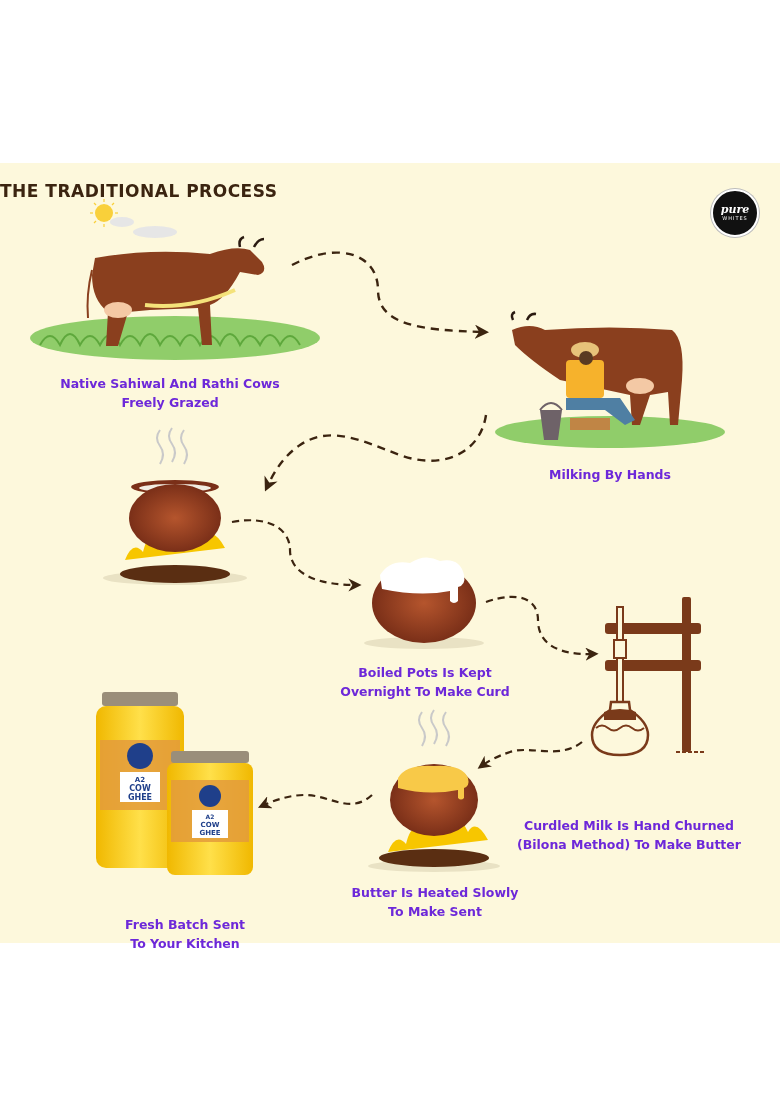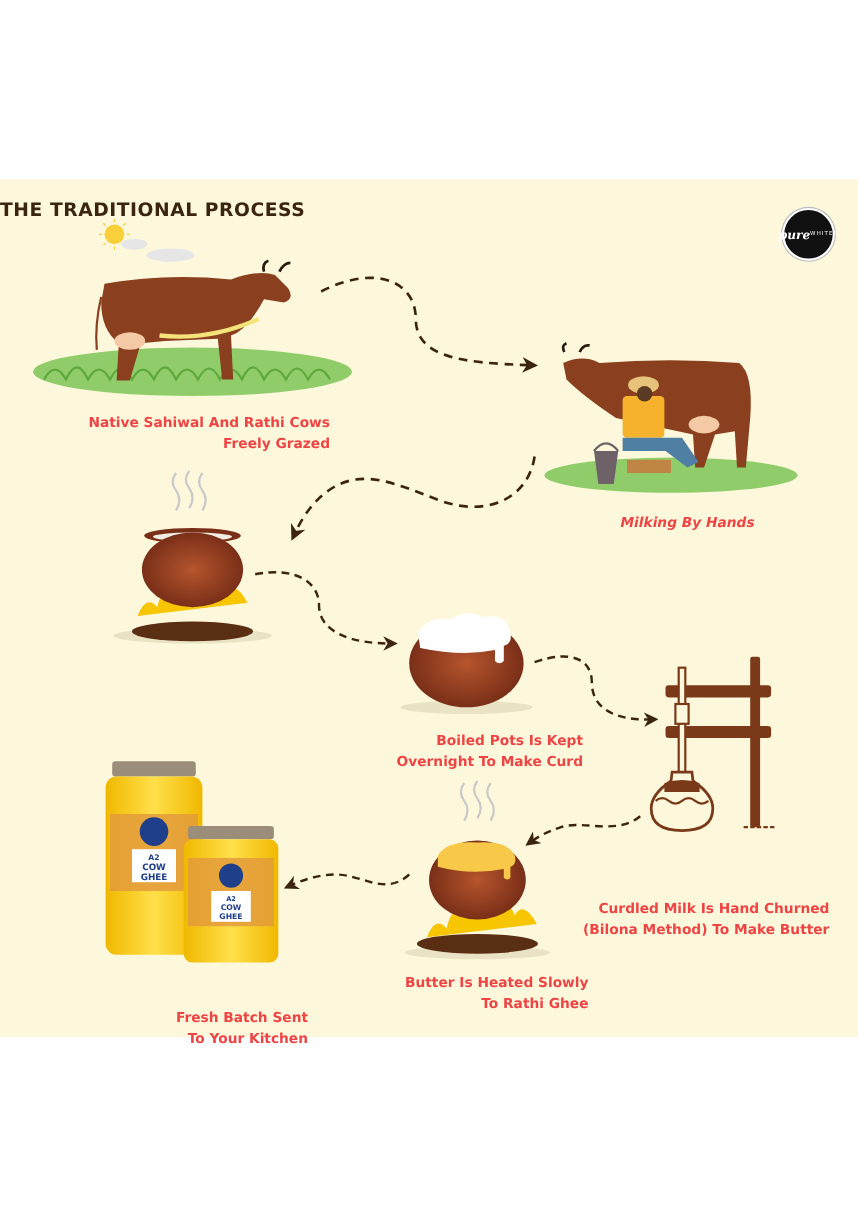--- a/index.html
+++ b/index.html
@@ -1,22 +1,22 @@
 <!DOCTYPE html>
 <html><head>
 <meta charset="utf-8">
 <style>
   html,body{margin:0;padding:0;background:#ffffff;}
   body{width:780px;height:1108px;position:relative;overflow:hidden;font-family:"DejaVu Sans","Liberation Sans",sans-serif;}
   .panel{position:absolute;left:0;top:163px;width:780px;height:780px;background:#fdf8dc;}
   .title{position:absolute;left:0;width:780px;top:18px;text-align:left;font-family:"DejaVu Sans",sans-serif;font-weight:bold;font-size:17px;letter-spacing:0.5px;color:#3b2410;}
-  .logo{position:absolute;left:711px;top:26px;width:44px;height:44px;border-radius:50%;background:#111;border:2px solid #fff;box-shadow:0 0 0 1px #bbb;display:flex;flex-direction:row;align-items:center;justify-content:center;color:#fff;}
+  .logo{position:absolute;left:711px;top:26px;width:44px;height:44px;border-radius:50%;background:#111;border:2px solid #fff;box-shadow:0 0 0 1px #bbb;display:flex;flex-direction:column;align-items:center;justify-content:center;color:#fff;}
   .logo .l1{font-family:"DejaVu Serif",serif;font-style:italic;font-weight:bold;font-size:11px;line-height:11px;}
   .logo .l2{font-size:5px;letter-spacing:1px;line-height:7px;}
-  .cap{position:absolute;text-align:right;font-family:"DejaVu Sans",sans-serif;font-weight:bold;font-size:12.5px;line-height:19px;color:#ef4444;white-space:pre-line;}
+  .cap{position:absolute;text-align:center;font-family:"DejaVu Sans",sans-serif;font-weight:bold;font-size:12.5px;line-height:19px;color:#6d28d9;white-space:pre-line;}
   svg.art{position:absolute;left:0;top:0;}
 </style>
 </head>
 <body>
 
 <div class="panel">
 
   <div class="title">THE TRADITIONAL PROCESS</div>
 
   <div class="logo">
@@ -147,23 +147,23 @@
       <circle cx="210" cy="796" r="11" fill="#1f3f8a"></circle>
       <rect x="192" y="810" width="36" height="28" fill="#ffffff"></rect>
       <text x="210" y="819" font-family="DejaVu Sans,sans-serif" font-size="6" font-weight="bold" fill="#1f3f8a" text-anchor="middle">A2</text>
       <text x="210" y="827" font-family="DejaVu Sans,sans-serif" font-size="7" font-weight="bold" fill="#1f3f8a" text-anchor="middle">COW</text>
       <text x="210" y="835" font-family="DejaVu Sans,sans-serif" font-size="7" font-weight="bold" fill="#1f3f8a" text-anchor="middle">GHEE</text>
     </g>
   </svg>
 
   <div class="cap" style="left:40px;top:211px;width:260px;">Native  Sahiwal And Rathi Cows
 Freely Grazed</div>
-  <div class="cap" style="left:486px;top:302px;width:200px;font-style:italic;">Milking By Hands</div>
+  <div class="cap" style="left:510px;top:302px;width:200px;">Milking By Hands</div>
   <div class="cap" style="left:320px;top:500px;width:210px;">Boiled Pots Is Kept
 Overnight To Make Curd</div>
   <div class="cap" style="left:504px;top:605px;width:250px;margin-top:48px;">Curdled Milk Is Hand Churned
 (Bilona Method) To Make Butter</div>
   <div class="cap" style="left:335px;top:720px;width:200px;">Butter Is Heated Slowly
-To Rathi Ghee</div>
+To Make Sent</div>
   <div class="cap" style="left:90px;top:752px;width:190px;">Fresh Batch Sent
 To Your Kitchen</div>
 
 </div>
 
 </body></html>

